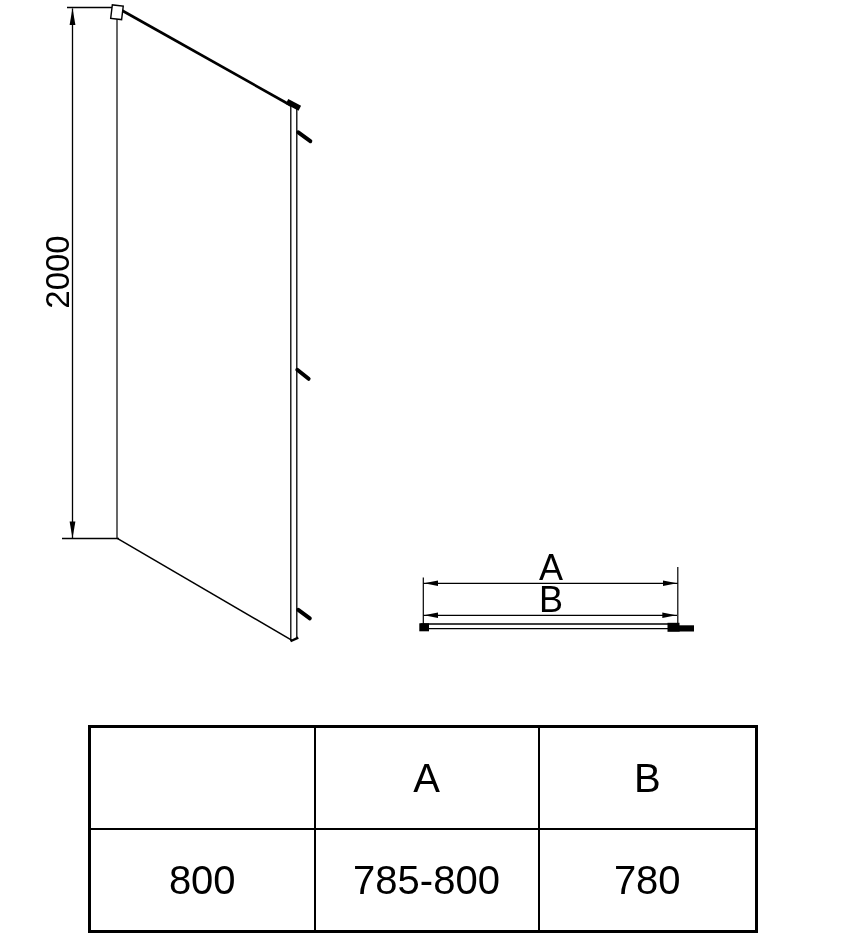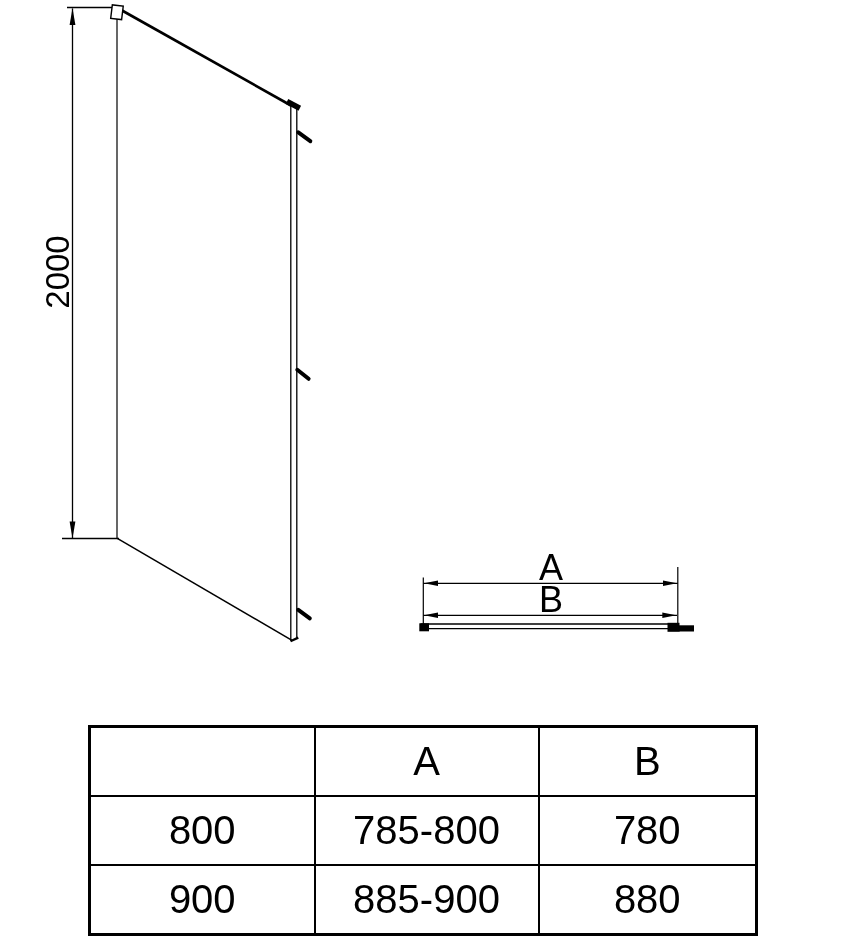--- a/index.html
+++ b/index.html
@@ -109,20 +109,15 @@
       <tr style="height:69px">
         <td></td>
         <td>A</td>
         <td>B</td>
       </tr>
       <tr style="height:69px">
         <td>800</td>
         <td>785-800</td>
         <td>780</td>
       </tr>
-      <tr style="height:70px">
-        <td>900</td>
-        <td>885-900</td>
-        <td>880</td>
-      </tr>
     </tbody>
   </table>
 </div>
 
 </body></html>

